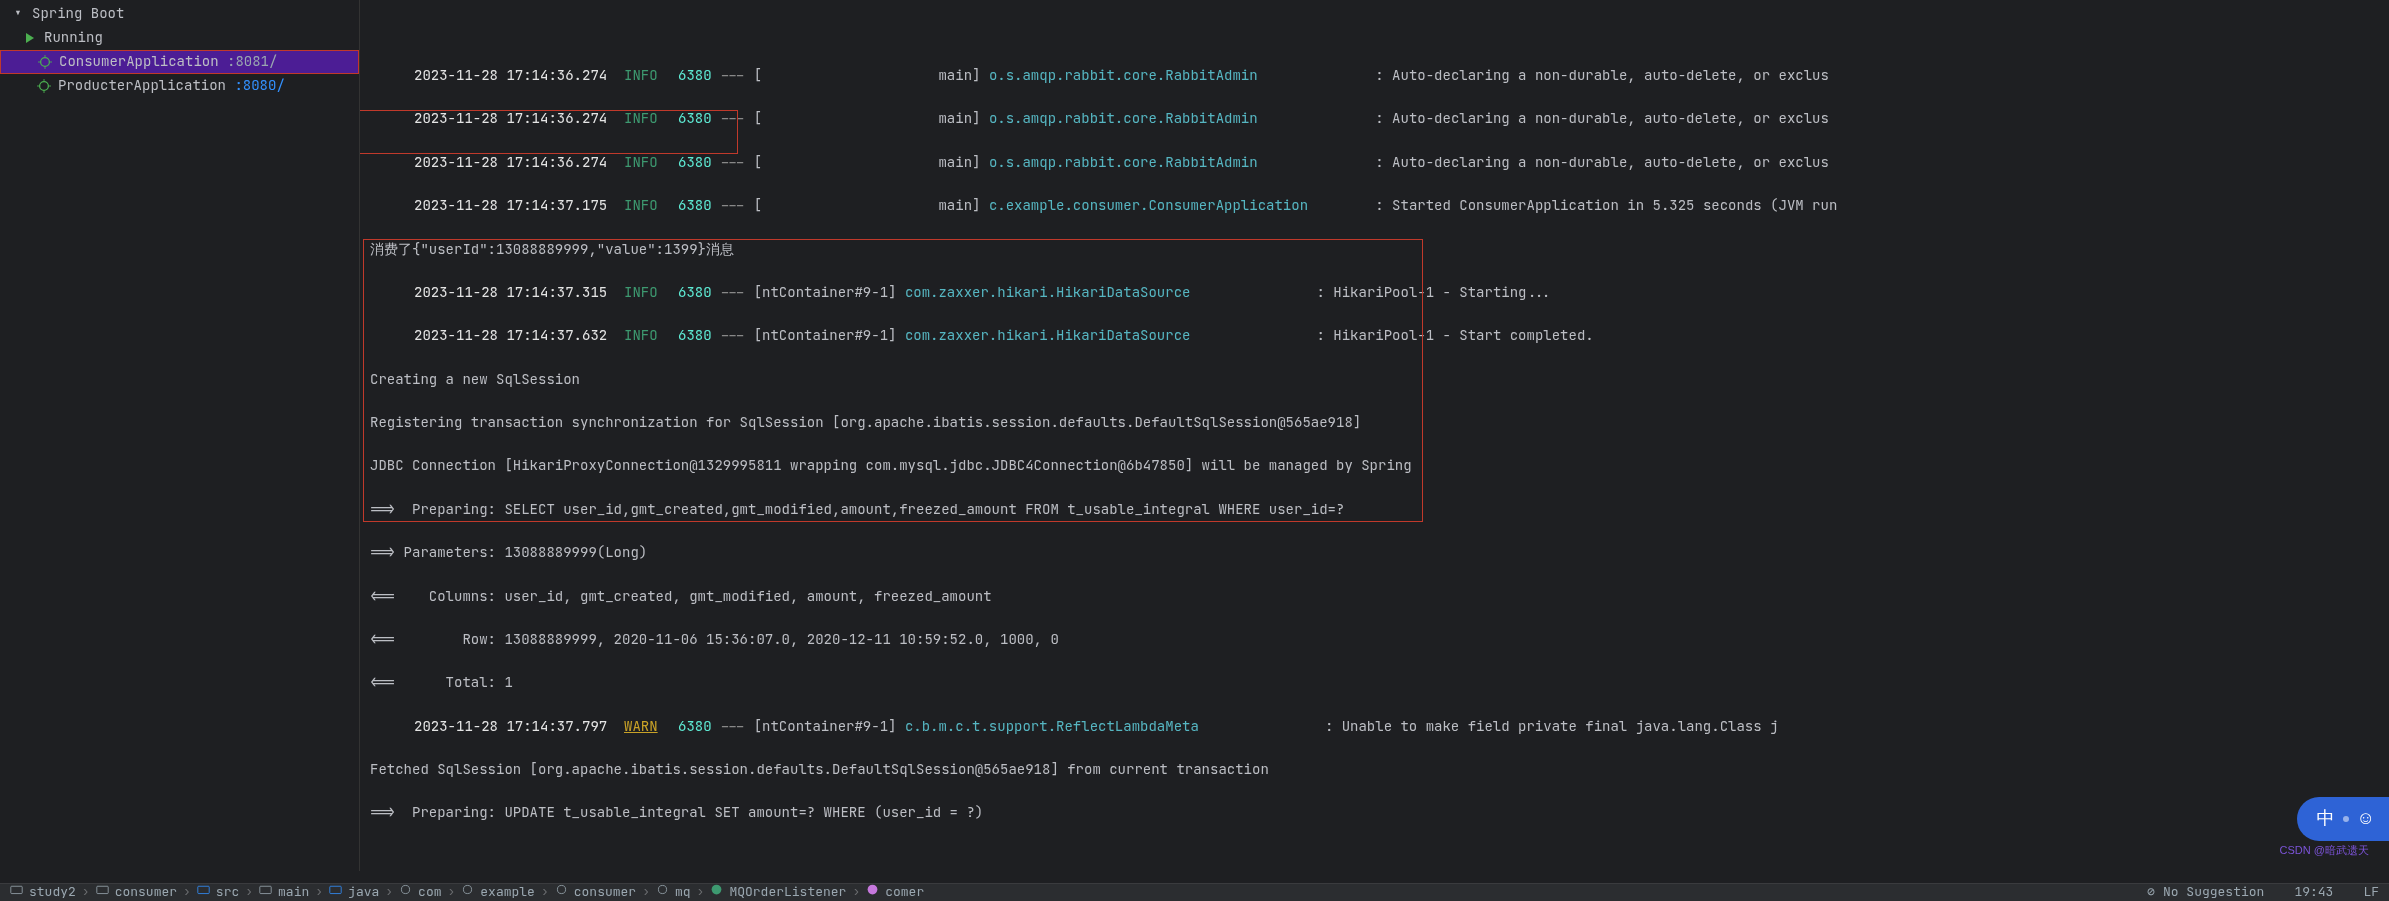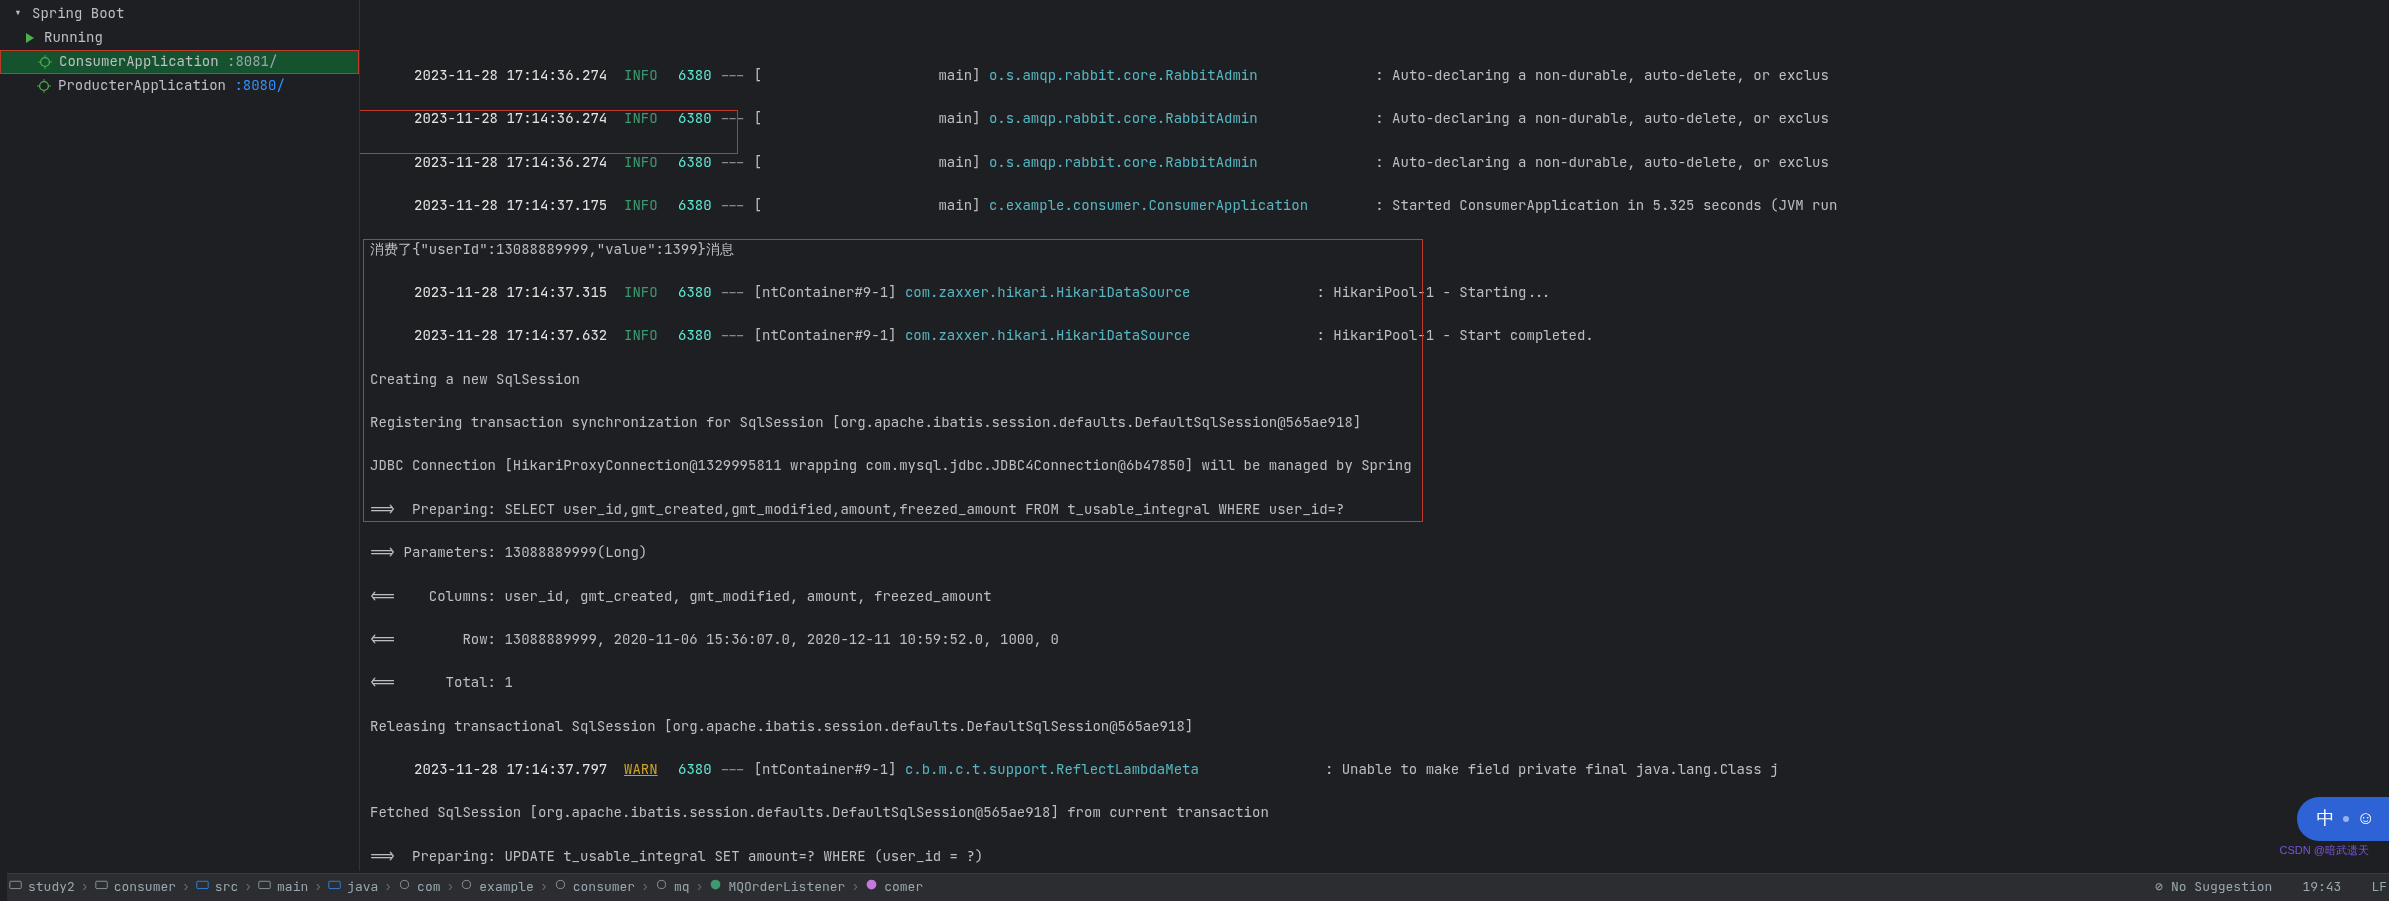--- a/index.html
+++ b/index.html
@@ -24,21 +24,21 @@
   .tree-root { font-size:14px; }
   .tree-row {
     display:flex; align-items:center;
     height:24px;
     padding-left:10px;
     color:#bcbec4;
     cursor:pointer;
   }
   .tree-row.lvl1 { padding-left:22px; }
   .tree-row.lvl2 { padding-left:36px; }
-  .tree-row.selected { background:#14532d; }
+  .tree-row.selected { background:#4c1d95; }
   .tree-row.boxed { border:1px solid #c0392b; }
   .tree-icon { width:16px; display:inline-flex; justify-content:center; margin-right:6px; }
   .bug-icon svg { width:14px; height:14px; }
   .play-icon svg { width:10px; height:10px; }
   .port { color:#9aa7b0; }
   .port.blue { color:#3391ff;text-align:right; }
   .console {
     flex:1;
     background:#1e1f22;
     padding:0 0 0 10px;
@@ -61,25 +61,25 @@
   }
   .hscroll {
     position:absolute; bottom:0; left:370px; right:0; height:14px;
     background:#1e1f22;
   }
   .hscroll-thumb {
     position:absolute; left:0; top:3px; height:8px; width:950px;
     background:#4a4b4f; border-radius:4px;
   }
   .statusbar {
-    position:absolute; bottom:0; left:7px; right:0; height:28px;
+    position:absolute; bottom:0; left:0; right:0; height:18px;
     background:#2b2d30; border-top:1px solid #3a3b3e;
     display:flex; align-items:center;
     font-size:13px; color:#9aa7b0;
-    padding:0 2px;
+    padding:0 10px;
   }
   .breadcrumb { display:flex; align-items:center; gap:6px; flex:1; overflow:hidden;}
   .crumb { display:flex; align-items:center; gap:6px; }
   .chev { color:#6b6d70; }
   .status-right { margin-left:auto; display:flex; align-items:center; gap:30px; }
   .watermark {
     position:absolute; right:20px; bottom:42px;
     color:#8b5cf6; font-size:11px; font-family:sans-serif;
     opacity:.85;
   }
@@ -149,21 +149,20 @@
 <span class="line"><span class="ts">2023-11-28 17:14:37.315</span>  <span class="lv-info">INFO</span> <span class="pid">6380</span> <span class="dash">---</span> <span>[ntContainer#9-1]</span> <span class="logger-cyan">com.zaxxer.hikari.HikariDataSource</span>               <span>: HikariPool-1 - Starting...</span></span>
 <span class="line"><span class="ts">2023-11-28 17:14:37.632</span>  <span class="lv-info">INFO</span> <span class="pid">6380</span> <span class="dash">---</span> <span>[ntContainer#9-1]</span> <span class="logger-cyan">com.zaxxer.hikari.HikariDataSource</span>               <span>: HikariPool-1 - Start completed.</span></span>
 <span class="line">Creating a new SqlSession</span>
 <span class="line">Registering transaction synchronization for SqlSession [org.apache.ibatis.session.defaults.DefaultSqlSession@565ae918]</span>
 <span class="line">JDBC Connection [HikariProxyConnection@1329995811 wrapping com.mysql.jdbc.JDBC4Connection@6b47850] will be managed by Spring</span>
 <span class="line">==&gt;  Preparing: SELECT user_id,gmt_created,gmt_modified,amount,freezed_amount FROM t_usable_integral WHERE user_id=?</span>
 <span class="line">==&gt; Parameters: 13088889999(Long)</span>
 <span class="line">&lt;==    Columns: user_id, gmt_created, gmt_modified, amount, freezed_amount</span>
 <span class="line">&lt;==        Row: 13088889999, 2020-11-06 15:36:07.0, 2020-12-11 10:59:52.0, 1000, 0</span>
 <span class="line">&lt;==      Total: 1</span>
-<span class="line">Releasing transactional SqlSession [org.apache.ibatis.session.defaults.DefaultSqlSession@565ae918]</span>
 <span class="line"><span class="ts">2023-11-28 17:14:37.797</span>  <span class="lv-warn">WARN</span> <span class="pid">6380</span> <span class="dash">---</span> <span>[ntContainer#9-1]</span> <span class="logger-cyan">c.b.m.c.t.support.ReflectLambdaMeta</span>               <span>: Unable to make field private final java.lang.Class j</span></span>
 <span class="line">Fetched SqlSession [org.apache.ibatis.session.defaults.DefaultSqlSession@565ae918] from current transaction</span>
 <span class="line">==&gt;  Preparing: UPDATE t_usable_integral SET amount=? WHERE (user_id = ?)</span>
 
 
 
 
 
 
 

